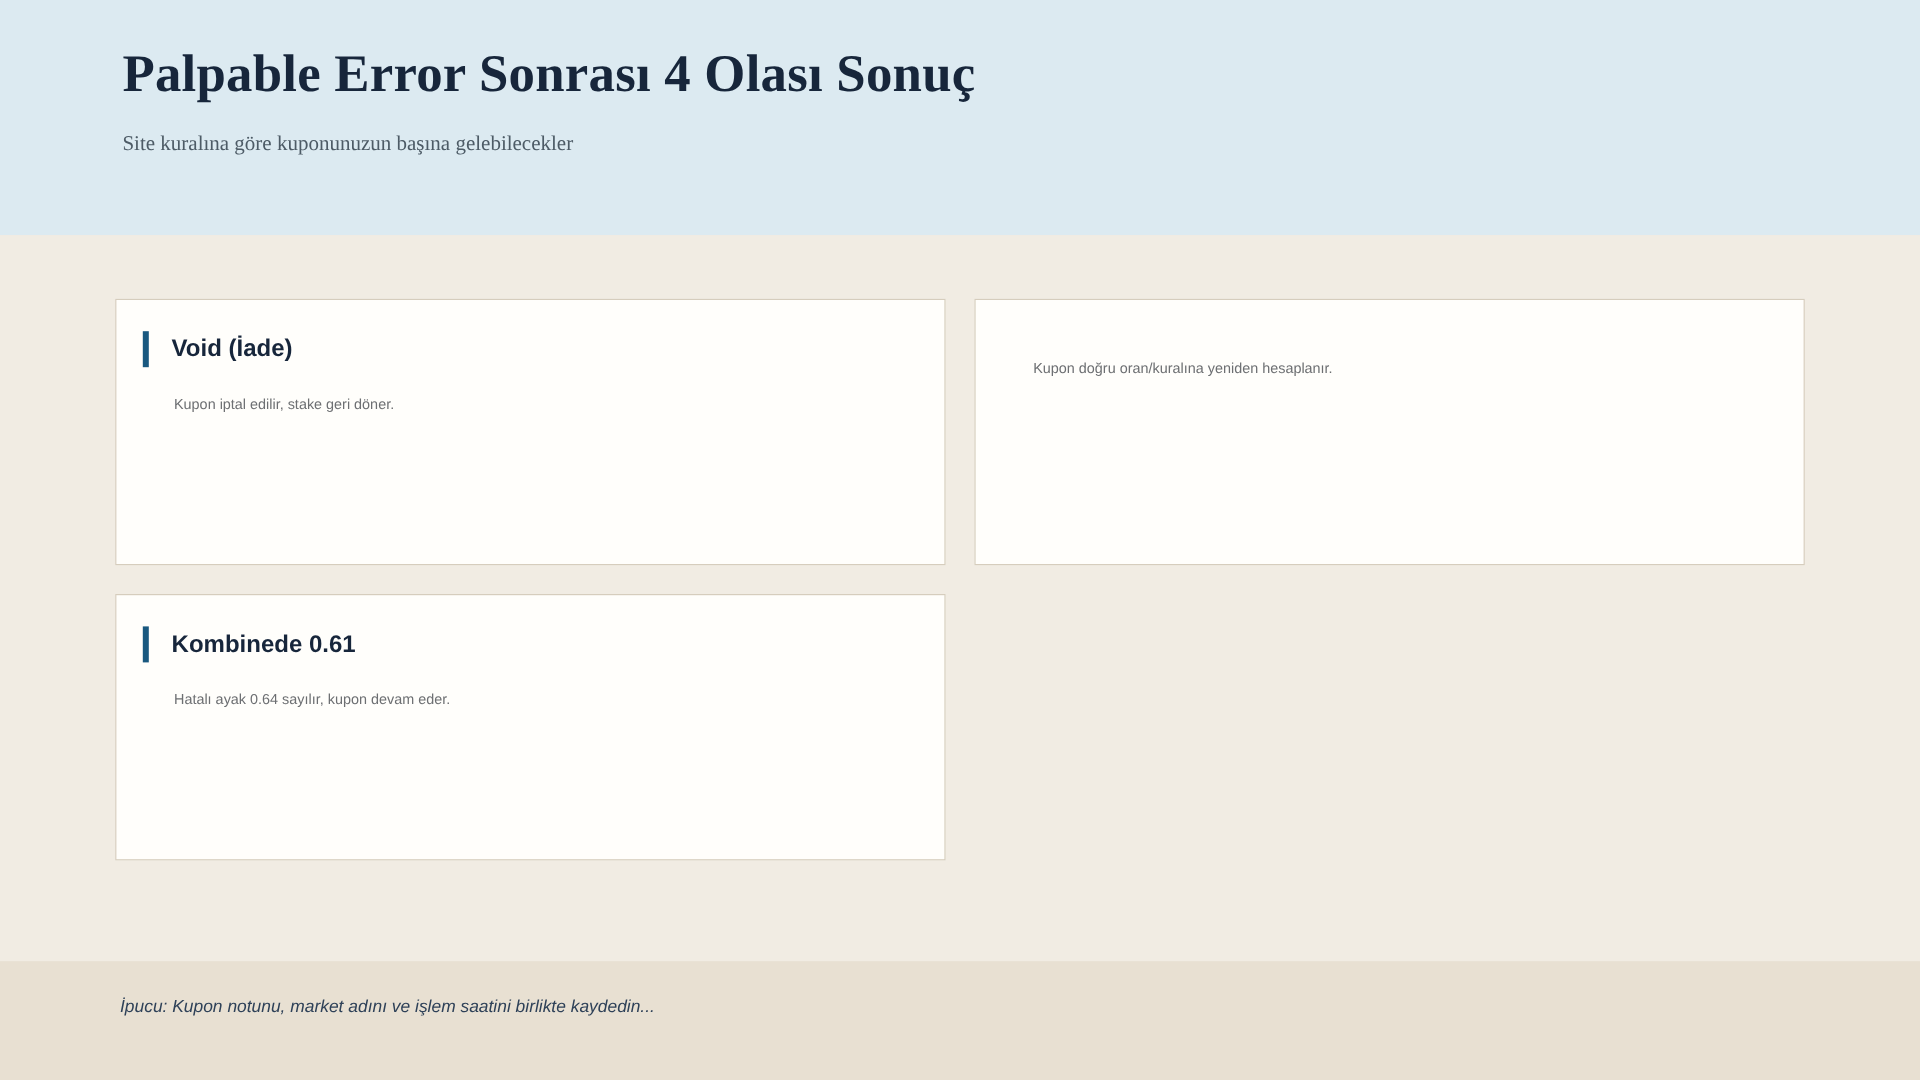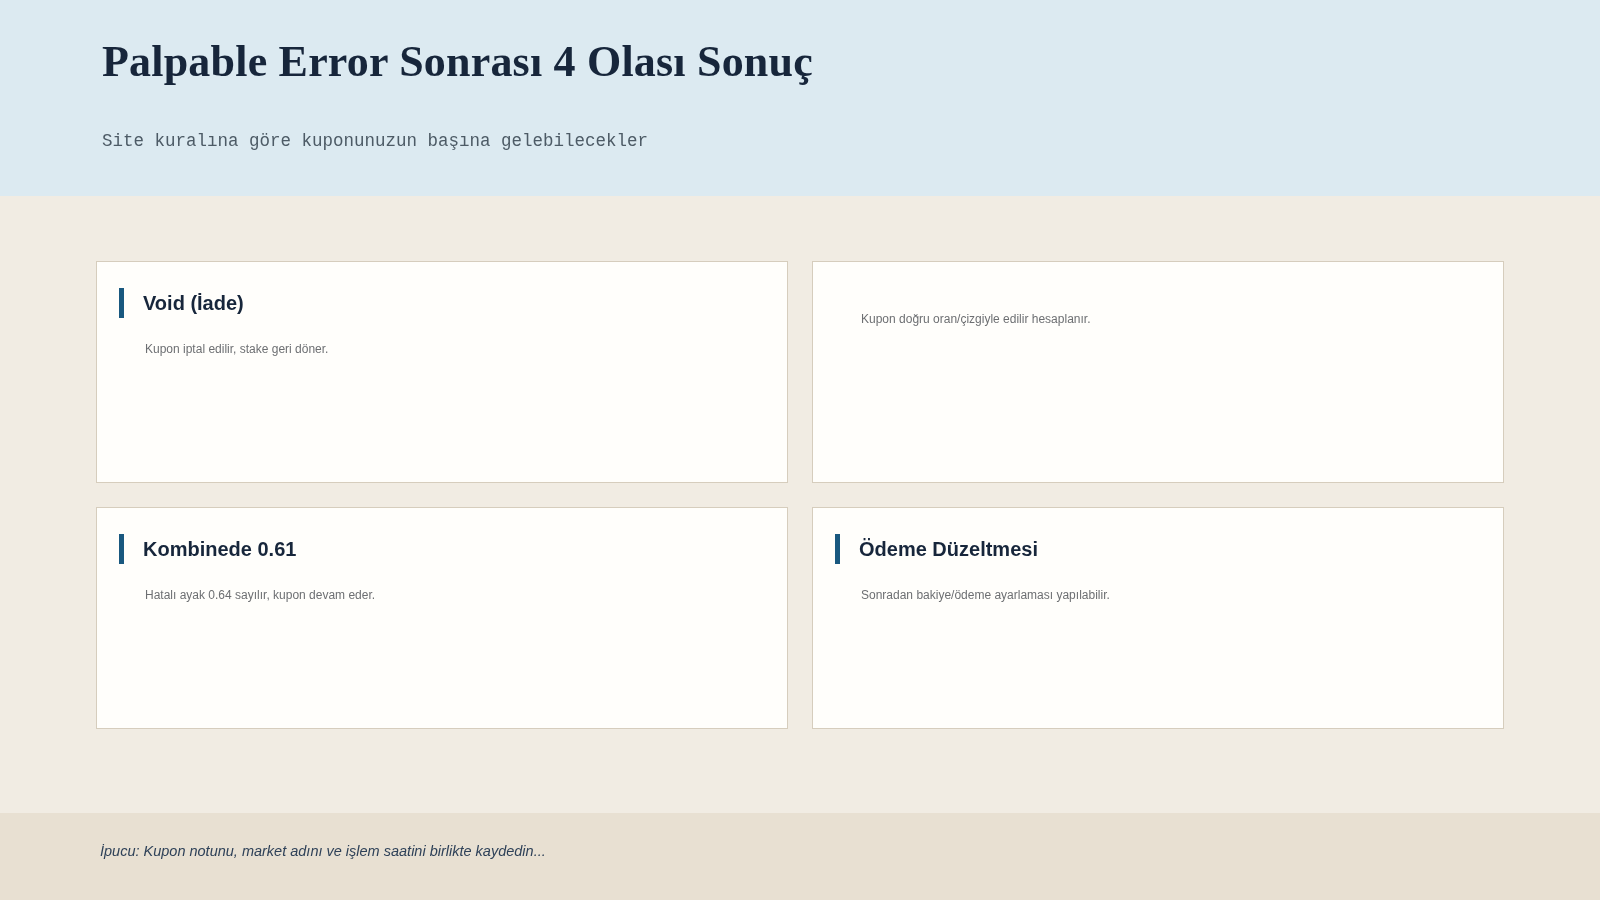--- a/index.html
+++ b/index.html
@@ -1,15 +1,15 @@
 <!DOCTYPE html>
 <html lang="tr"><head>
 <meta charset="utf-8">
 <style>
-  * { box-sizing: border-box; gap: 12px; }
+  * { box-sizing: border-box; }
   html, body {
     margin: 0;
     padding: 0;
     width: 1600px;
     height: 900px;
     overflow: hidden;
   }
   body {
     background: #f1ece3;
     font-family: "Liberation Sans", sans-serif;
@@ -32,24 +32,24 @@
   .header-title {
     font-family: "Liberation Serif", serif;
     font-weight: bold;
     font-size: 44px;
     line-height: 1.2;
     color: #17263b;
     margin: 0 0 0 2px;
     letter-spacing: 0.2px;
   }
   .header-subtitle {
-    margin: 42px 0 0 2px;
+    margin: 20px 0 0 2px;
     font-size: 17.5px;
     color: #4d5b66;
-    font-family: Liberation Mono, monospace;
+    font-family: Liberation Serif, serif;
   }
   
   .main {
     flex: 1 1 auto;
     background: #f1ece3;
     padding: 53px 96px 0 96px;
   }
   .grid {
     display: grid;
     grid-template-columns: 1fr 1fr;
@@ -84,21 +84,21 @@
   }
   .card-body {
     margin: 23px 0 0 26px;
     font-size: 12px;
     color: #6d6f72;
     line-height: 1.4;
   }
   
   .footer {
     flex: 0 0 auto;
-    height: 87px;
+    height: 99px;
     background: #e8e0d2;
     padding: 30px 100px 0 100px;
   }
   .footer-note {
     font-size: 14.5px;
     font-style: italic;
     color: #2e4158;
     font-family: "Liberation Sans", sans-serif;
   }
 </style>
@@ -117,38 +117,31 @@
 
       <div class="card">
         <div class="card-head">
           <div class="accent-bar"></div>
           <div class="card-title">Void (İade)</div>
         </div>
         <div class="card-body">Kupon iptal edilir, stake geri döner.</div>
       </div>
 
       <div class="card">
-        <div class="card-body">Kupon doğru oran/çizgiyle edilir hesaplanır.</div>
+        <div class="card-body">Kupon doğru oran/kuralına yeniden hesaplanır.</div>
       </div>
 
       <div class="card">
         <div class="card-head">
           <div class="accent-bar"></div>
           <div class="card-title">Kombinede 0.61</div>
         </div>
         <div class="card-body">Hatalı ayak 0.64 sayılır, kupon devam eder.</div>
       </div>
 
-      <div class="card">
-        <div class="card-head">
-          <div class="accent-bar"></div>
-          <div class="card-title">Ödeme Düzeltmesi</div>
-        </div>
-        <div class="card-body">Sonradan bakiye/ödeme ayarlaması yapılabilir.</div>
-      </div>
 
     </div>
   </div>
 
   <div class="footer">
     <div class="footer-note">İpucu: Kupon notunu, market adını ve işlem saatini birlikte kaydedin...</div>
   </div>
 
 </div>
 

